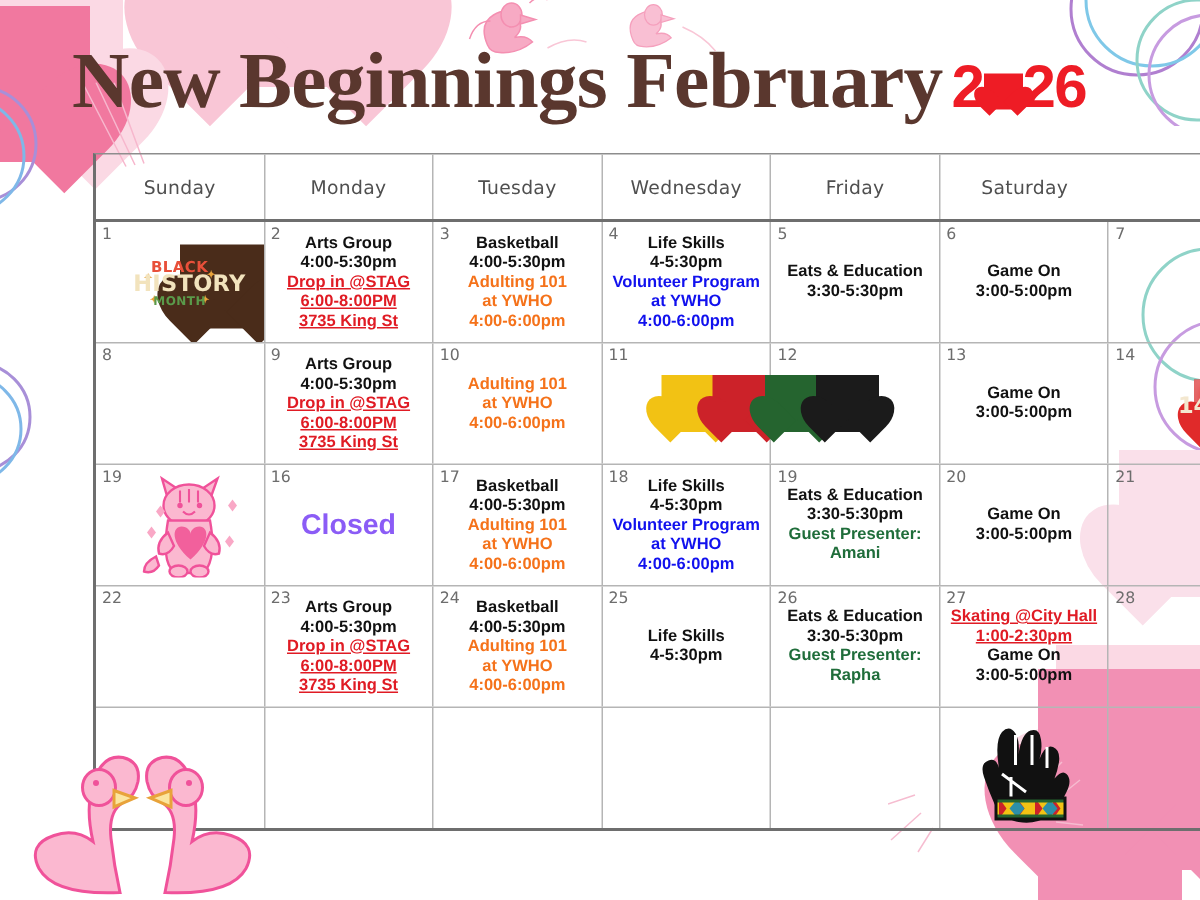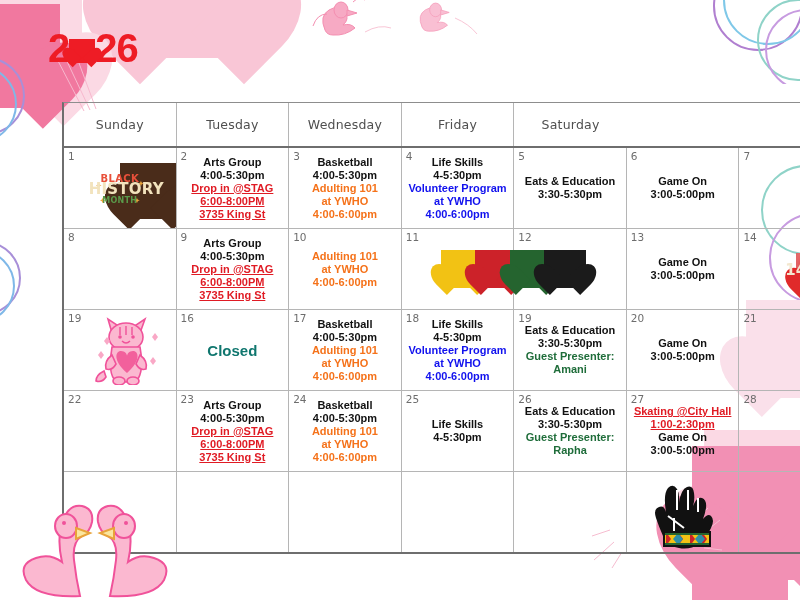--- a/index.html
+++ b/index.html
@@ -59,21 +59,21 @@
   .ev{position:absolute;left:0;right:0;top:1px;bottom:1px;
       display:flex;flex-direction:column;align-items:center;justify-content:center;
       text-align:center;font-size:11px;font-weight:700;line-height:13px;
       padding:0 18px;box-sizing:border-box;z-index:2;}
   .ln{white-space:nowrap;}
   .c-black{color:#111111;}
   .c-red{color:#e01b24;text-decoration:underline;}
   .c-orange{color:#f5721a;}
   .c-blue{color:#1111ee;}
   .c-green{color:#1f6d3a;}
-  .closed{font-size:15px;font-weight:700;color:#0f766e;text-align:center;}
+  .closed{font-size:19px;font-weight:700;color:#8b5cf6;text-align:center;}
 
   
   .bhm{position:relative;width:62px;height:56px;margin-top:6px;}
   .bhm .heartshape{background:#4a2c1a;width:62px;height:56px;}
   .bhm-txt{position:absolute;left:0;top:10px;width:100%;text-align:center;z-index:4;
            font-family:"DejaVu Sans", sans-serif;font-weight:700;line-height:11px;}
   .bhm-1{font-size:10px;color:#e8503a;letter-spacing:.3px;}
   .bhm-2{font-size:15px;color:#f2e3bd;letter-spacing:.2px;}
   .bhm-3{font-size:8px;color:#5a9a4a;letter-spacing:.3px;}
   .spark{position:absolute;color:#e8a33a;font-size:7px;}
@@ -188,32 +188,34 @@
           <path d="M18 40 L0 46"></path>
           <path d="M30 62 L20 78"></path>
       <path d="M108 46 L128 30"></path>
           <path d="M112 58 L130 60"></path>
           <path d="M100 34 L116 18"></path>
     </g>
       </svg>
   </div>
 
   <div class="title-wrap">
+    <div class="title-main">New Beginnings February</div>
     <div class="title-year">
       <span>2</span>
       <span class="yr-heart">
           <span class="heartshape"></span>
         </span>
       <span>26</span>
     </div>
   </div>
 
   <div class="cal">
     <div class="hdr-row">
       <div class="hdr-cell">Sunday</div>
+      <div class="hdr-cell">Monday</div>
       <div class="hdr-cell">Tuesday</div>
       <div class="hdr-cell">Wednesday</div>
       <div class="hdr-cell">Friday</div>
       <div class="hdr-cell">Saturday</div>
     </div>
 
     <div class="body-grid" id="weeks-host">
         <div class="wk r1">
           <div class="cell">
             <div class="daynum">1</div>

